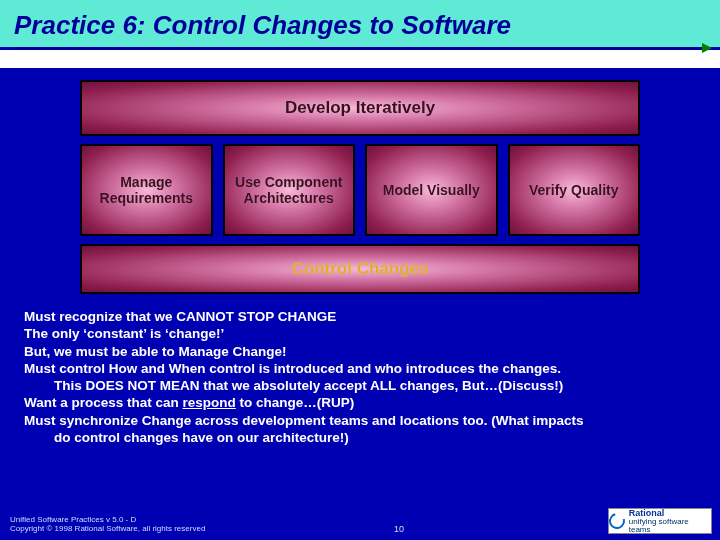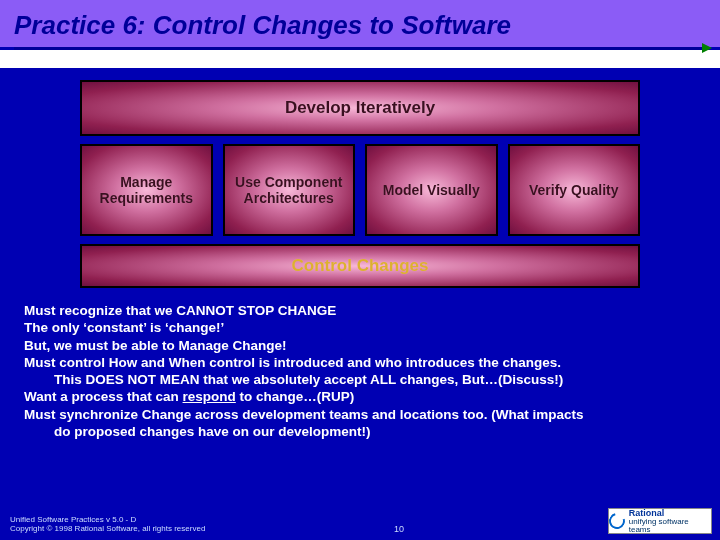--- a/index.html
+++ b/index.html
@@ -11,21 +11,21 @@
     color: #fff;
     position: relative;
     overflow: hidden;
   }
   .title {
     padding: 10px 1px 6px 14px;
     font-size: 26px;
     font-weight: bold;
     font-style: italic;
     color: #000099;
-    background: #8b5cf6;
+    background: #5eead4;
   }
   .title-rule {
     height: 3px;
     background: #000099;
     margin: 0 14px 0 14px;
     position: relative;
   }
   .title-rule::after {
     content: "";
     position: absolute;
@@ -57,21 +57,21 @@
     text-align: center;
     font-weight: bold;
     color: #3a1020;
     text-shadow: 0 0 1px rgba(255,255,255,0.2);
   }
   .wide-bar {
     height: 56px;
     font-size: 17px;
   }
   .wide-bar.bottom {
-    height: 44px;
+    height: 50px;
   }
   .row4 {
     display: flex;
     gap: 10px;
     margin: 8px 0;
     justify-content: flex-end;
   }
   .cell {
     flex: 1 1 0;
     height: 92px;
@@ -164,21 +164,21 @@
 <div class="bullets">
   <div>Must recognize that we CANNOT STOP CHANGE</div>
   <div>The only ‘constant’ is ‘change!’</div>
   <div>But, we must be able to Manage Change!</div>
   <div>Must control How and When control is introduced and who introduces the changes.</div>
   <div class="indent">This DOES NOT MEAN that we absolutely accept ALL changes, But…(Discuss!)</div>
   <div>
     <span>Want a process that can </span><span class="respond">respond</span><span> to change…(RUP)</span>
   </div>
   <div>Must synchronize Change across development teams and locations too.  (What impacts</div>
-  <div class="indent">do proposed changes have on our development!)</div>
+  <div class="indent">do control changes have on our architecture!)</div>
 </div>
 
 <div class="footer">
   <div>Unified Software Practices v 5.0 - D</div>
   <div>Copyright © 1998 Rational Software, all rights reserved</div>
 </div>
 
 <div class="pagenum">10</div>
 
 <div class="logo">

